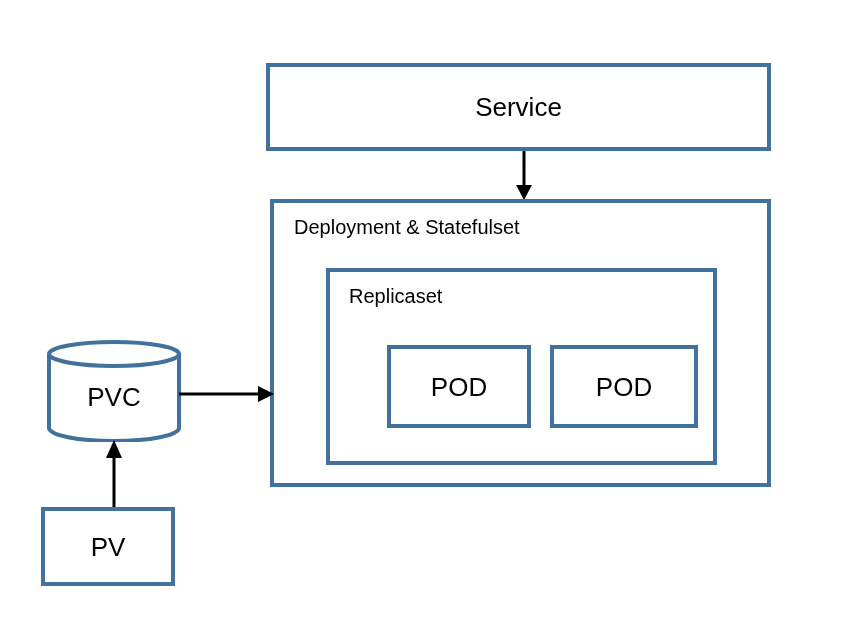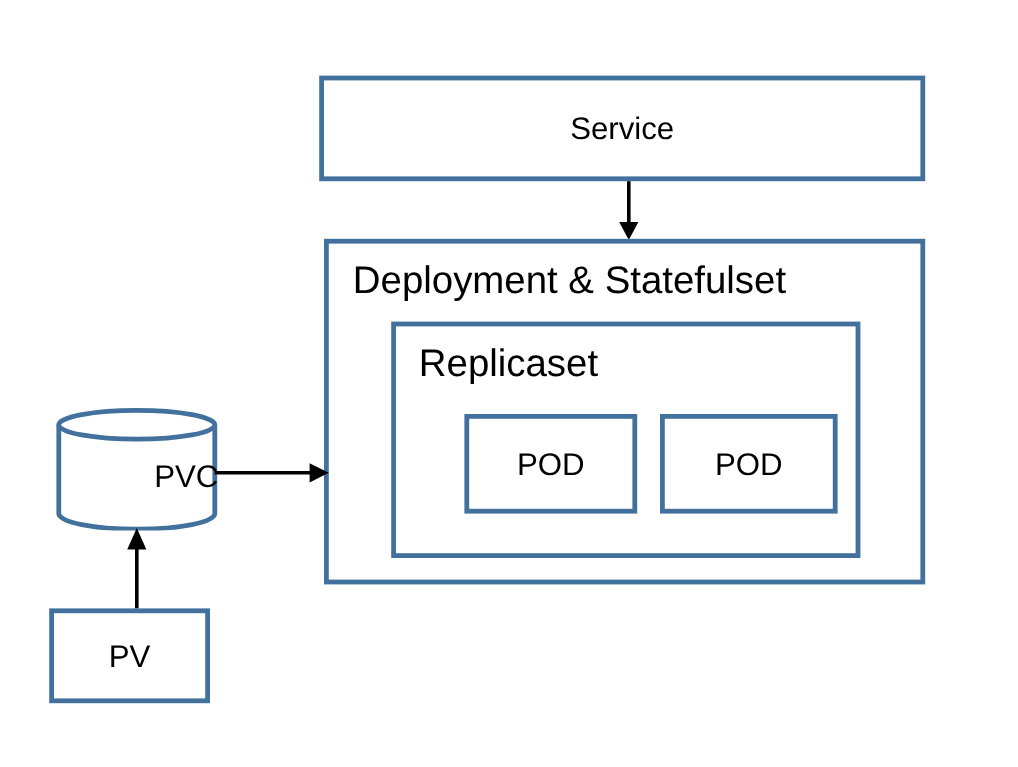--- a/index.html
+++ b/index.html
@@ -37,21 +37,21 @@
     top: 50%;
     transform: translateY(-50%);
     text-align: center;
     font-size: 26px;
     line-height: 1.1;
     color: #000000;
     white-space: nowrap;
   }
   .box-label-topleft {
     position: absolute;
-    font-size: 32px;
+    font-size: 20px;
     line-height: 1.1;
     color: #000000;
     white-space: nowrap;
   }
 
   
   #service-box {
     left: 266px;
     top: 63px;
     width: 505px;
@@ -108,21 +108,21 @@
     position: absolute;
     left: 0;
     top: 0;
   }
   #pvc-label {
     position: absolute;
     left: 0;
     right: 0;
     top: 56%;
     transform: translateY(-50%);
-    text-align: right;
+    text-align: center;
     font-size: 26px;
     color: #000000;
     white-space: nowrap;
   }
 
   
   .arrow-svg {
     position: absolute;
     overflow: visible;
   }

